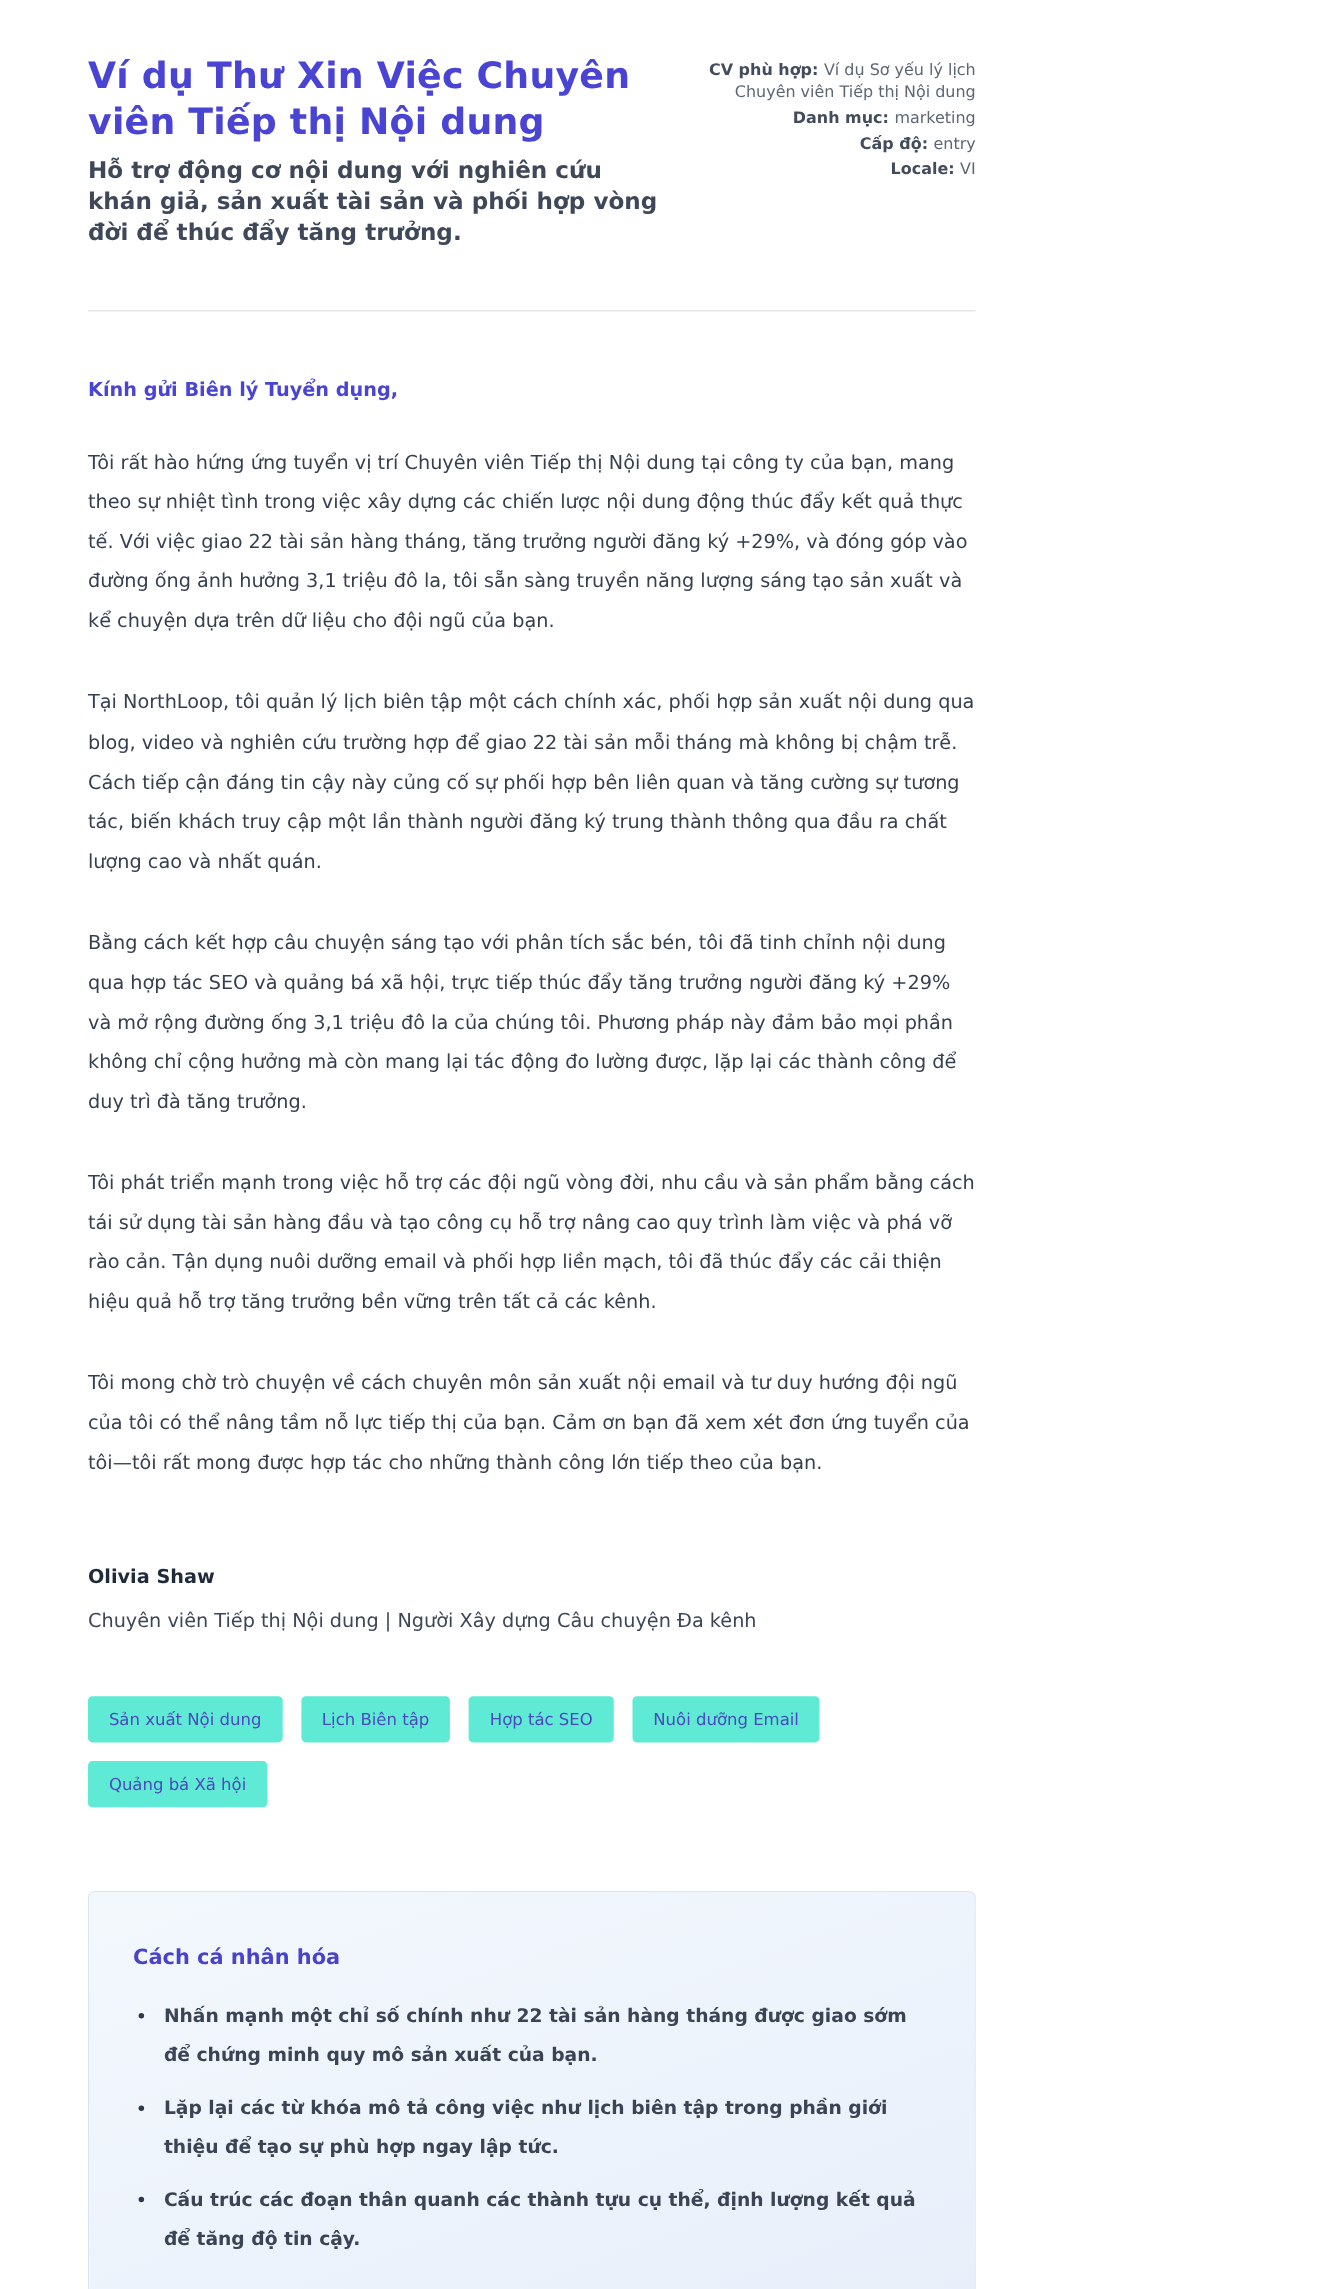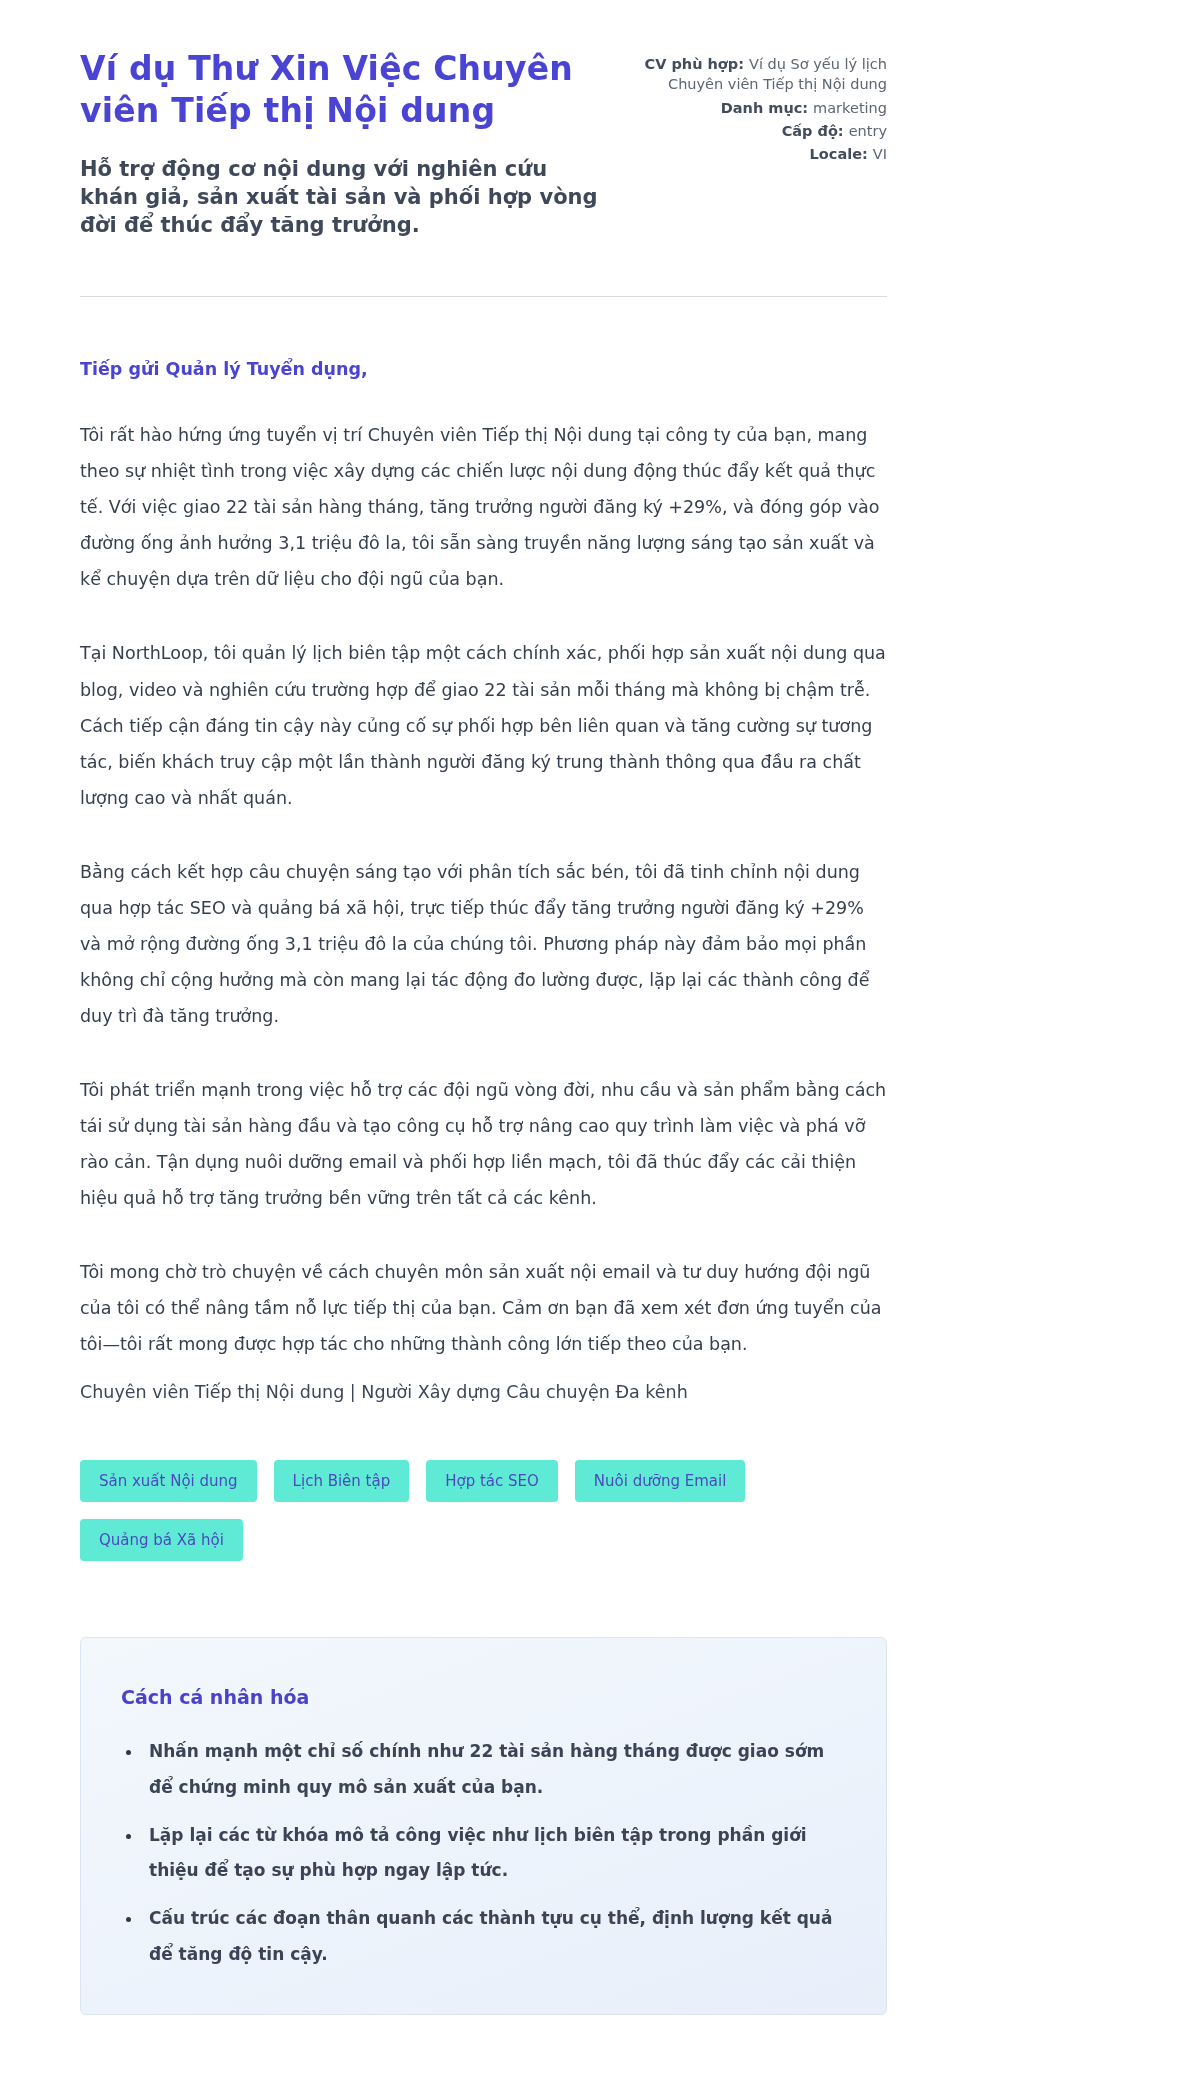--- a/index.html
+++ b/index.html
@@ -12,21 +12,21 @@
   .page{box-sizing:border-box;width:967px;padding:48px 80px 70px;}
 
   
   .header{display:flex;justify-content:space-between;align-items:flex-start;}
   .header-left{max-width:640px;}
   h1.title{
     margin:0;font-size:33px;line-height:1.28;font-weight:bold;
     color:#4a44d4;letter-spacing:.2px;
   }
   .subtitle{
-    margin:24px 0 0;font-size:21px;line-height:1.33;font-weight:bold;
+    margin:10px 0 0;font-size:21px;line-height:1.33;font-weight:bold;
     color:#3e4859;max-width:595px;
   }
   .meta{
     width:285px;flex-shrink:0;text-align:right;
     font-size:14.5px;line-height:1.4;color:#5d6673;padding-top:6px;
   }
   .meta-row{margin-bottom:3px;}
   .meta-label{font-weight:bold;color:#434c5c;margin-right:5px;}
 
   .divider{border:none;border-top:1px solid #d9dde3;margin:56px 0 0;}
@@ -81,26 +81,27 @@
       </div>
       <div class="meta-row">
         <strong class="meta-label">Locale:</strong><span class="meta-value">VI</span>
       </div>
     </aside>
   </header>
 
   <hr class="divider">
 
   <main>
-    <p class="greeting">Tiếp gửi Quản lý Tuyển dụng,</p>
+    <p class="greeting">Kính gửi Biên lý Tuyển dụng,</p>
     <p class="para">Tôi rất hào hứng ứng tuyển vị trí Chuyên viên Tiếp thị Nội dung tại công ty của bạn, mang theo sự nhiệt tình trong việc xây dựng các chiến lược nội dung động thúc đẩy kết quả thực tế. Với việc giao 22 tài sản hàng tháng, tăng trưởng người đăng ký +29%, và đóng góp vào đường ống ảnh hưởng 3,1 triệu đô la, tôi sẵn sàng truyền năng lượng sáng tạo sản xuất và kể chuyện dựa trên dữ liệu cho đội ngũ của bạn.</p>
     <p class="para">Tại NorthLoop, tôi quản lý lịch biên tập một cách chính xác, phối hợp sản xuất nội dung qua blog, video và nghiên cứu trường hợp để giao 22 tài sản mỗi tháng mà không bị chậm trễ. Cách tiếp cận đáng tin cậy này củng cố sự phối hợp bên liên quan và tăng cường sự tương tác, biến khách truy cập một lần thành người đăng ký trung thành thông qua đầu ra chất lượng cao và nhất quán.</p>
     <p class="para">Bằng cách kết hợp câu chuyện sáng tạo với phân tích sắc bén, tôi đã tinh chỉnh nội dung qua hợp tác SEO và quảng bá xã hội, trực tiếp thúc đẩy tăng trưởng người đăng ký +29% và mở rộng đường ống 3,1 triệu đô la của chúng tôi. Phương pháp này đảm bảo mọi phần không chỉ cộng hưởng mà còn mang lại tác động đo lường được, lặp lại các thành công để duy trì đà tăng trưởng.</p>
     <p class="para">Tôi phát triển mạnh trong việc hỗ trợ các đội ngũ vòng đời, nhu cầu và sản phẩm bằng cách tái sử dụng tài sản hàng đầu và tạo công cụ hỗ trợ nâng cao quy trình làm việc và phá vỡ rào cản. Tận dụng nuôi dưỡng email và phối hợp liền mạch, tôi đã thúc đẩy các cải thiện hiệu quả hỗ trợ tăng trưởng bền vững trên tất cả các kênh.</p>
     <p class="para">Tôi mong chờ trò chuyện về cách chuyên môn sản xuất nội email và tư duy hướng đội ngũ của tôi có thể nâng tầm nỗ lực tiếp thị của bạn. Cảm ơn bạn đã xem xét đơn ứng tuyển của tôi—tôi rất mong được hợp tác cho những thành công lớn tiếp theo của bạn.</p>
+    <p class="sig-name">Olivia Shaw</p>
     <p class="sig-role">Chuyên viên Tiếp thị Nội dung | Người Xây dựng Câu chuyện Đa kênh</p>
   </main>
 
   <div class="tags">
     <span class="tag">Sản xuất Nội dung</span>
     <span class="tag">Lịch Biên tập</span>
     <span class="tag">Hợp tác SEO</span>
     <span class="tag">Nuôi dưỡng Email</span>
     <span class="tag">Quảng bá Xã hội</span>
   </div>

